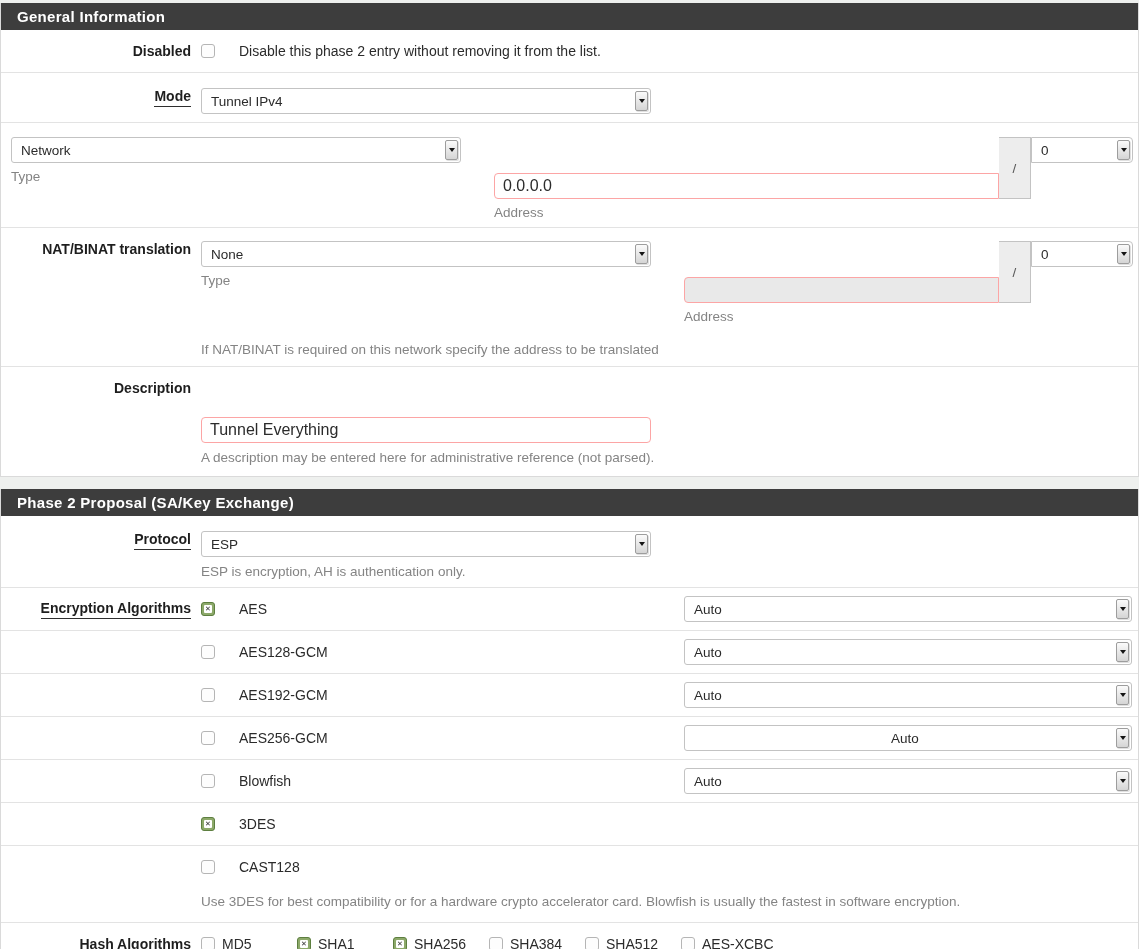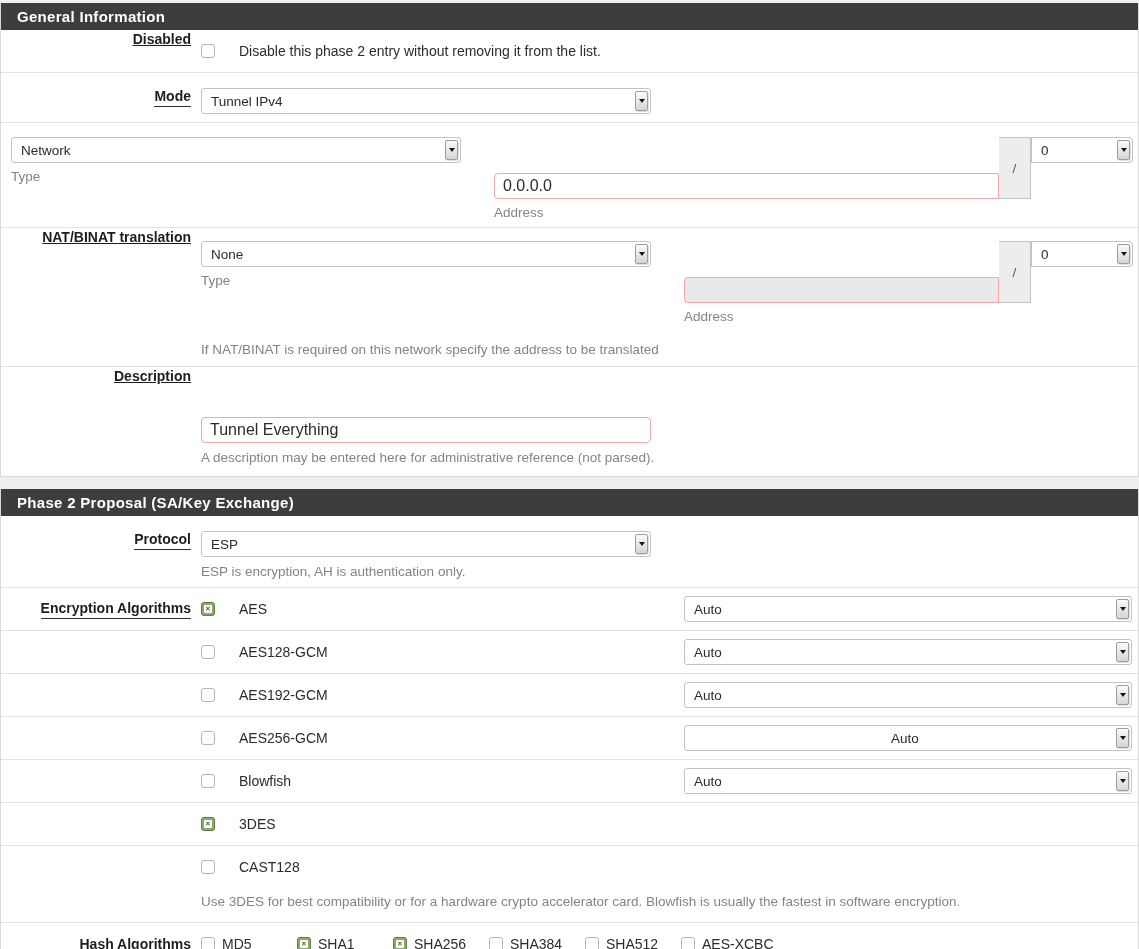--- a/index.html
+++ b/index.html
@@ -118,21 +118,21 @@
     flex:0 0 15px; height:22px;
     border:1px solid #a9a9a9; border-radius:3px; overflow:hidden;
     display:flex; flex-direction:column;
   }
   .spin .cell { flex:1; display:flex; align-items:center; justify-content:center; background:linear-gradient(#ffffff,#e2e2e2); }
   .spin .cell + .cell { border-top:1px solid #bcbcbc; }
   .tri-up { width:0; height:0; border-left:3px solid transparent; border-right:3px solid transparent; border-bottom:3.5px solid #333; }
   .tri-dn { width:0; height:0; border-left:3px solid transparent; border-right:3px solid transparent; border-top:3.5px solid #333; }
 
   .pad-cb { padding:13px 0 13px 10px; display:flex; align-items:center; }
-  .lbl-mid { padding-top:1px;text-decoration:underline; }
+  .lbl-mid { padding-top:13px; }
 </style>
 </head>
 <body>
 
 <div class="panel panel-first">
   <div class="panel-heading">General Information</div>
 
   <div class="row">
     <div class="lbl lbl-mid">Disabled</div>
     <div class="content pad-cb" style="padding-top:13px;padding-bottom:13px;">

